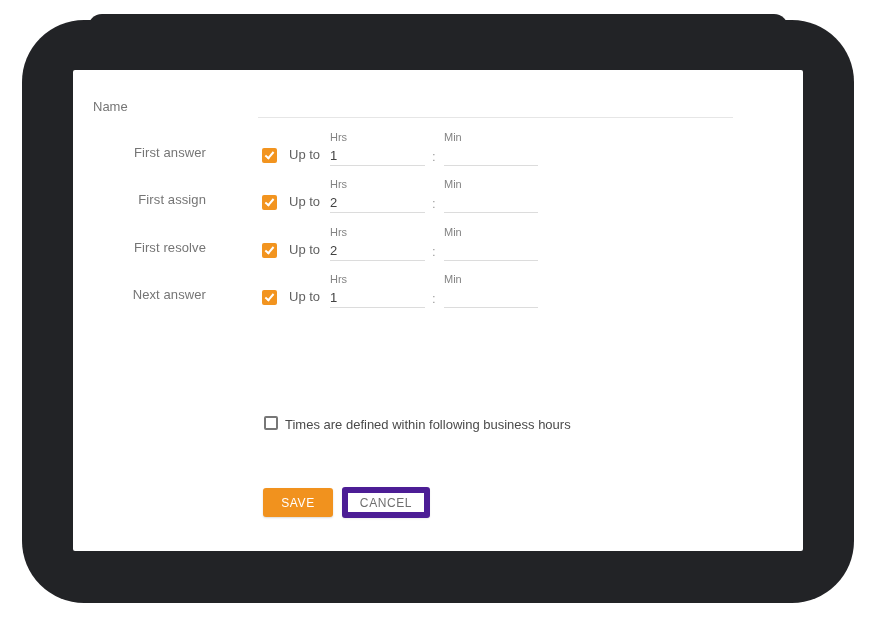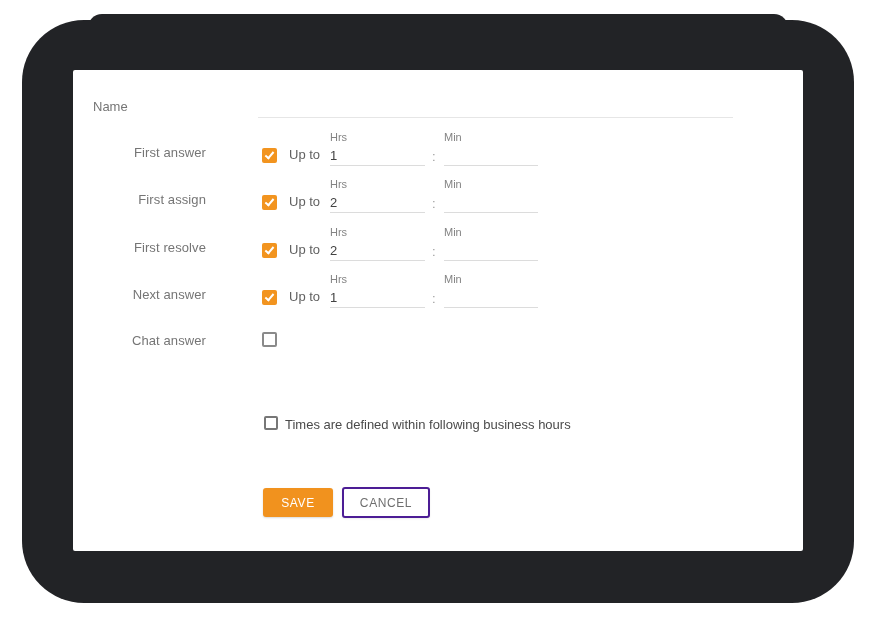--- a/index.html
+++ b/index.html
@@ -47,21 +47,21 @@
   .bh-label { position:absolute; left:212px; top:2px; font-size:13px; color:#4a4a4a; }
 
   
   .btn-row { position:absolute; top:417px; left:0; width:730px; height:32px; }
   .btn { display:inline-block; font-family:"Liberation Sans", sans-serif; font-size:12px;
          letter-spacing:0.6px; border-radius:3px; cursor:pointer; text-align:center; }
   .btn-save { position:absolute; left:190px; top:1px; width:70px; height:29px;
          background:#F1921E; color:#ffffff; border:none;
          box-shadow:0 1px 2px rgba(0,0,0,0.15);text-align:center; }
   .btn-cancel { position:absolute; left:269px; top:0; width:88px; height:31px;
-         background:#ffffff; color:#6f6f6f; border:2px solid #4c1d95;
+         background:#ffffff; color:#6f6f6f; border:6px solid #4c1d95;
          box-shadow:0 1px 2px rgba(0,0,0,0.08); }
 </style>
 </head>
 <body>
 
 <div class="stage">
   <div class="top-strip"></div>
   <div class="frame">
     <div class="screen">
 
@@ -129,24 +129,20 @@
           <div class="tf-label">Hrs</div>
           <input class="tf-input" type="text" value="1" style="">
         </div>
         <span class="colon" style="left:359px; top:18px">:</span>
         <div class="time-field" style="left:371px; top:0; width:94px">
           <div class="tf-label">Min</div>
           <input class="tf-input" type="text" value="" style="">
         </div>
       </div>
 
-      <div class="row" style="top:262px; height:20px">
-        <div class="row-label" style="top:1px">Chat answer</div>
-        <span class="cb" style="left:189px; top:0"></span>
-      </div>
 
 
       <div class="bh-row">
         <span class="cb bh-cb"></span>
         <span class="bh-label">Times are defined within following business hours</span>
       </div>
 
       <div class="btn-row">
         <button class="btn btn-save">SAVE</button>
         <button class="btn btn-cancel">CANCEL</button>

